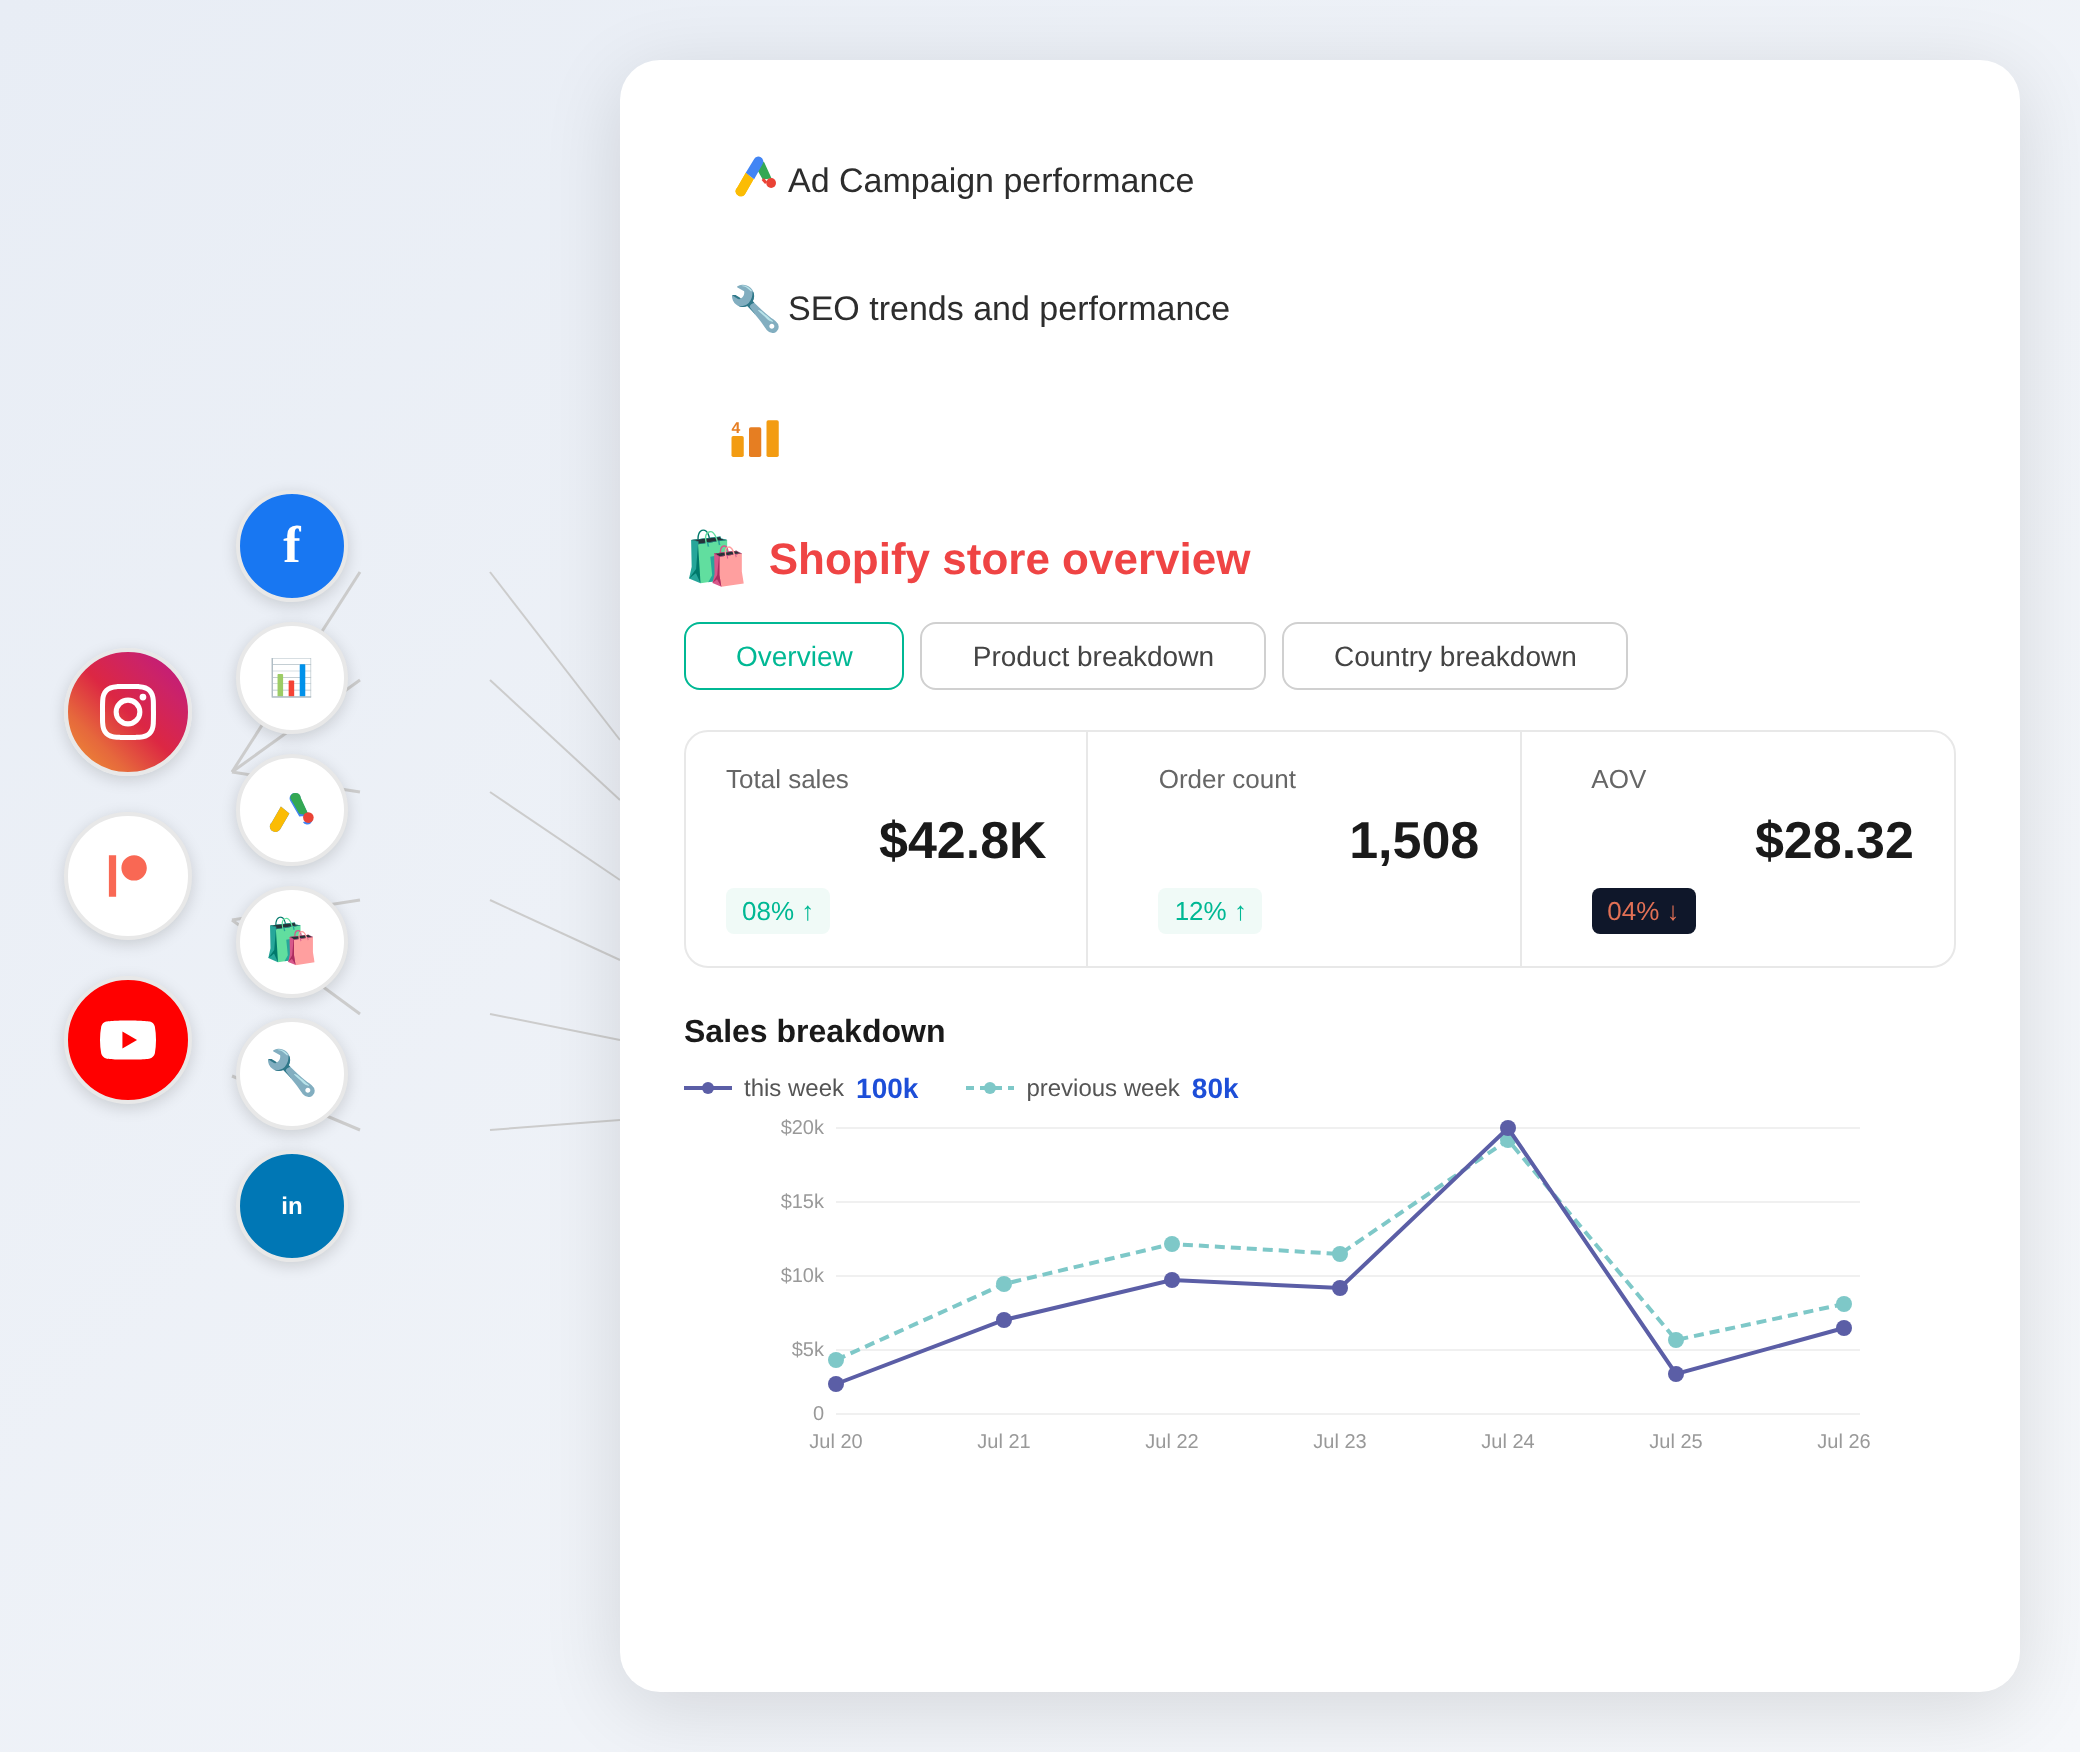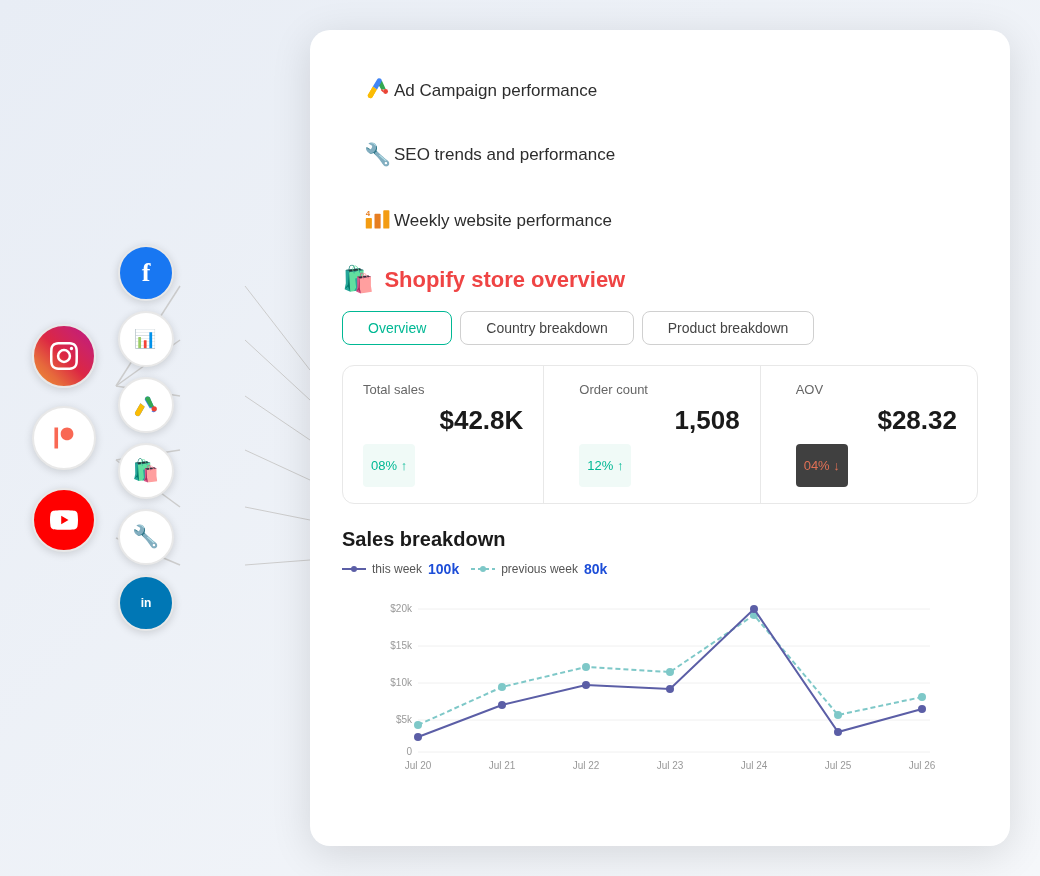--- a/index.html
+++ b/index.html
@@ -152,50 +152,50 @@
       font-weight: 700;
       color: #1a1a1a;
       margin-bottom: 8px;
       text-align: right;
     }
 
     .metric-change {
       font-size: 13px;
       font-weight: 500;
       display: inline-block;
-      padding: 14px 8px;
+      padding: 4px 8px;
       border-radius: 4px;
     }
 
     .metric-change.up {
       color: #00b894;
       background: #f0faf7;
     }
 
     .metric-change.down {
       color: #e17055;
-      background: #404040;
+      background: #0f172a;
     }
 
     
     .chart-section {
       margin-top: 8px;
     }
 
     .chart-title {
-      font-size: 20px;
+      font-size: 16px;
       font-weight: 600;
       color: #1a1a1a;
       margin-bottom: 10px;
     }
 
     .chart-legend {
       display: flex;
-      gap: 12px;
-      margin-bottom: 20px;
+      gap: 24px;
+      margin-bottom: 0;
       align-items: center;
     }
 
     .legend-item {
       display: flex;
       align-items: center;
       gap: 6px;
       font-size: 12px;
       color: #555;
     }
@@ -319,33 +319,32 @@
 
     <div class="menu-item">
       <span class="menu-item-icon">
         <svg width="28" height="28" viewBox="0 0 32 32">
           <text x="2" y="14" font-size="9" fill="#e67e22" font-weight="bold">4</text>
           <rect x="2" y="16" width="7" height="12" fill="#f39c12" rx="1"></rect>
           <rect x="12" y="11" width="7" height="17" fill="#e67e22" rx="1"></rect>
           <rect x="22" y="7" width="7" height="21" fill="#f39c12" rx="1"></rect>
         </svg>
       </span>
-      <span class="menu-item-text">Weekly website performance</span>
     </div>
 
     <div class="shopify-section">
       <div class="shopify-header">
         <span style="font-size:26px;">🛍️</span>
         <span class="shopify-header-text">Shopify store overview</span>
       </div>
 
       <div class="tab-group">
         <button class="tab active">Overview</button>
+        <button class="tab">Product breakdown</button>
         <button class="tab">Country breakdown</button>
-        <button class="tab">Product breakdown</button>
       </div>
 
       <div class="metrics-grid">
         <div class="metric-card">
           <div class="metric-label">Total sales</div>
           <div class="metric-value">$42.8K</div>
           <span class="metric-change up">08% ↑</span>
         </div>
         <div class="metric-card">
           <div class="metric-label">Order count</div>

